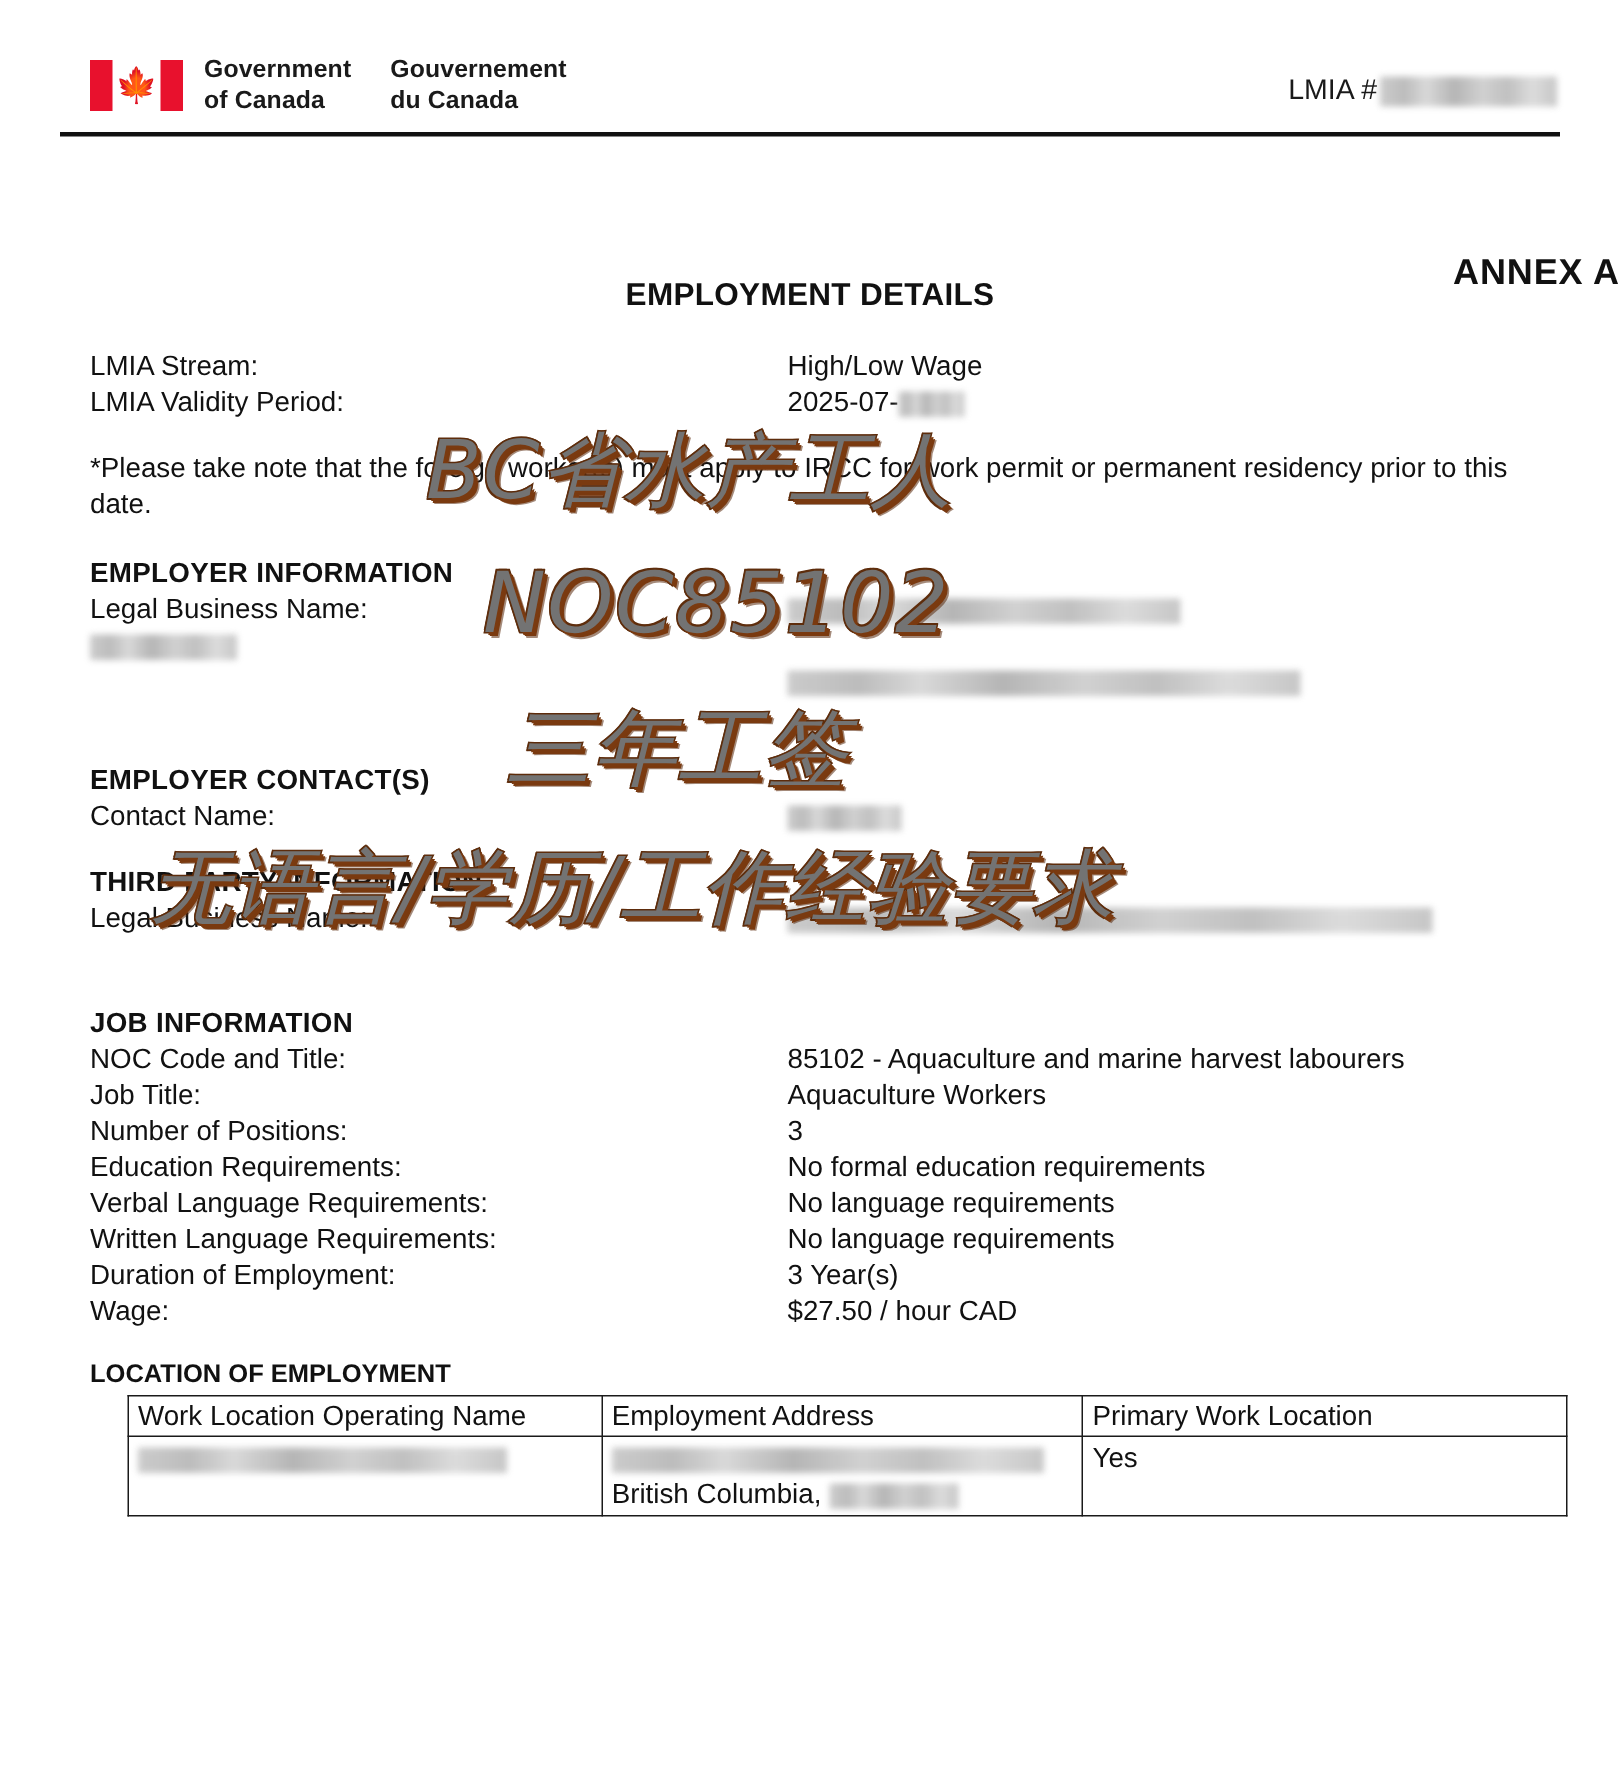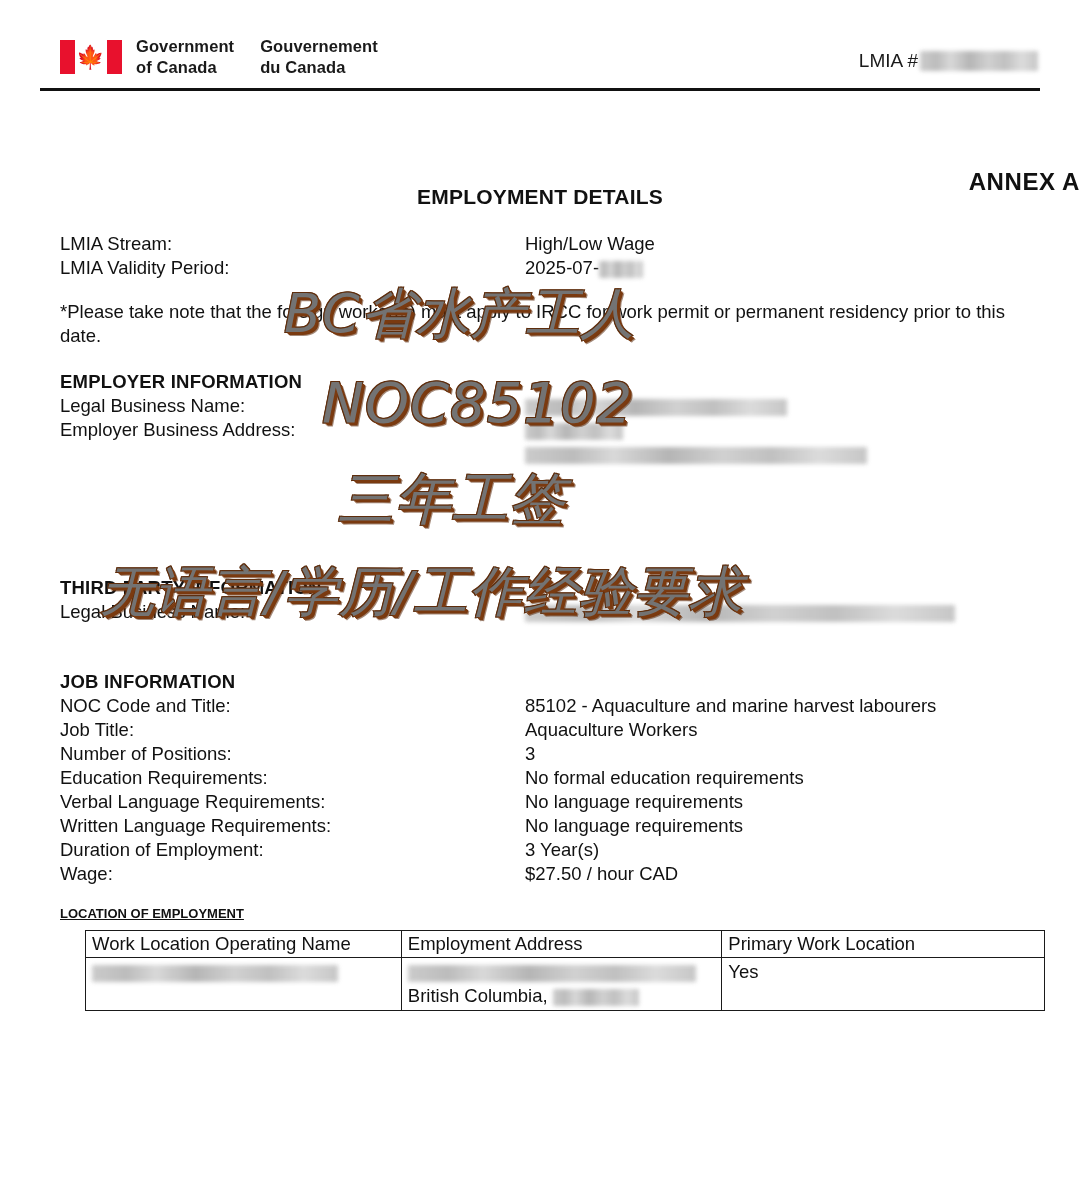--- a/index.html
+++ b/index.html
@@ -149,23 +149,22 @@
     opacity: .95;
     border-radius: 1px;
   }
   .redact.tall { height: 20px; }
 
   
   .loc-head {
     position: absolute;
     left: 60px;
     top: 906px;
-    font-size: 13px;
+    font-size: 17px;
     font-weight: bold;
-    text-decoration: underline;
   }
   table.loc {
     position: absolute;
     left: 60px;
     top: 930px;
     width: 960px;
     border-collapse: collapse;
     font-size: 18.5px;
     margin-left: 25px;
   }
@@ -262,33 +261,41 @@
 
   <div class="block" style="left:60px; top:370px; width:962px;">
     <div class="section-head">EMPLOYER INFORMATION</div>
     <div class="row">
       <div class="label">Legal Business Name:</div>
       <div class="value">
         <span class="redact" style="width:262px"></span>
       </div>
     </div>
     <div class="row">
-      <div class="label">Employer Business Address:</div>
       <div class="value">
         <span class="redact" style="width:98px"></span>
       </div>
     </div>
     <div class="row">
       <div class="label"></div>
       <div class="value">
         <span class="redact" style="width:342px"></span>
       </div>
     </div>
   </div>
 
+  <div class="block" style="left:60px; top:508px; width:962px;">
+    <div class="section-head">EMPLOYER CONTACT(S)</div>
+    <div class="row">
+      <div class="label">Contact Name:</div>
+      <div class="value">
+        <span class="redact" style="width:76px"></span>
+      </div>
+    </div>
+  </div>
 
   <div class="block" style="left:60px; top:576px; width:962px;">
     <div class="section-head">THIRD PARTY INFORMATION</div>
     <div class="row">
       <div class="label">Legal Business Name:</div>
       <div class="value">
         <span class="redact" style="width:430px"></span>
       </div>
     </div>
   </div>

